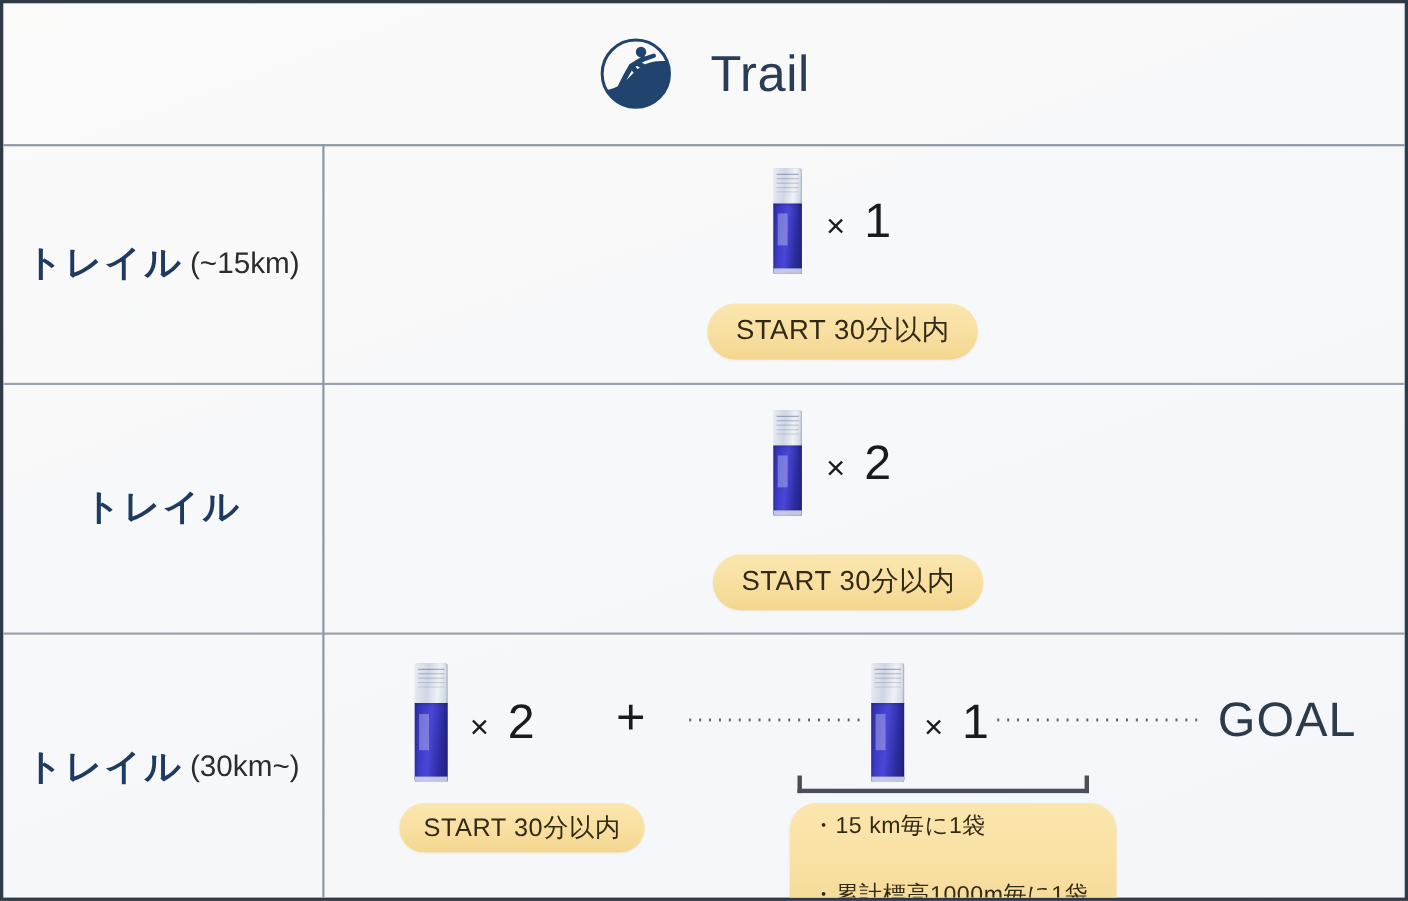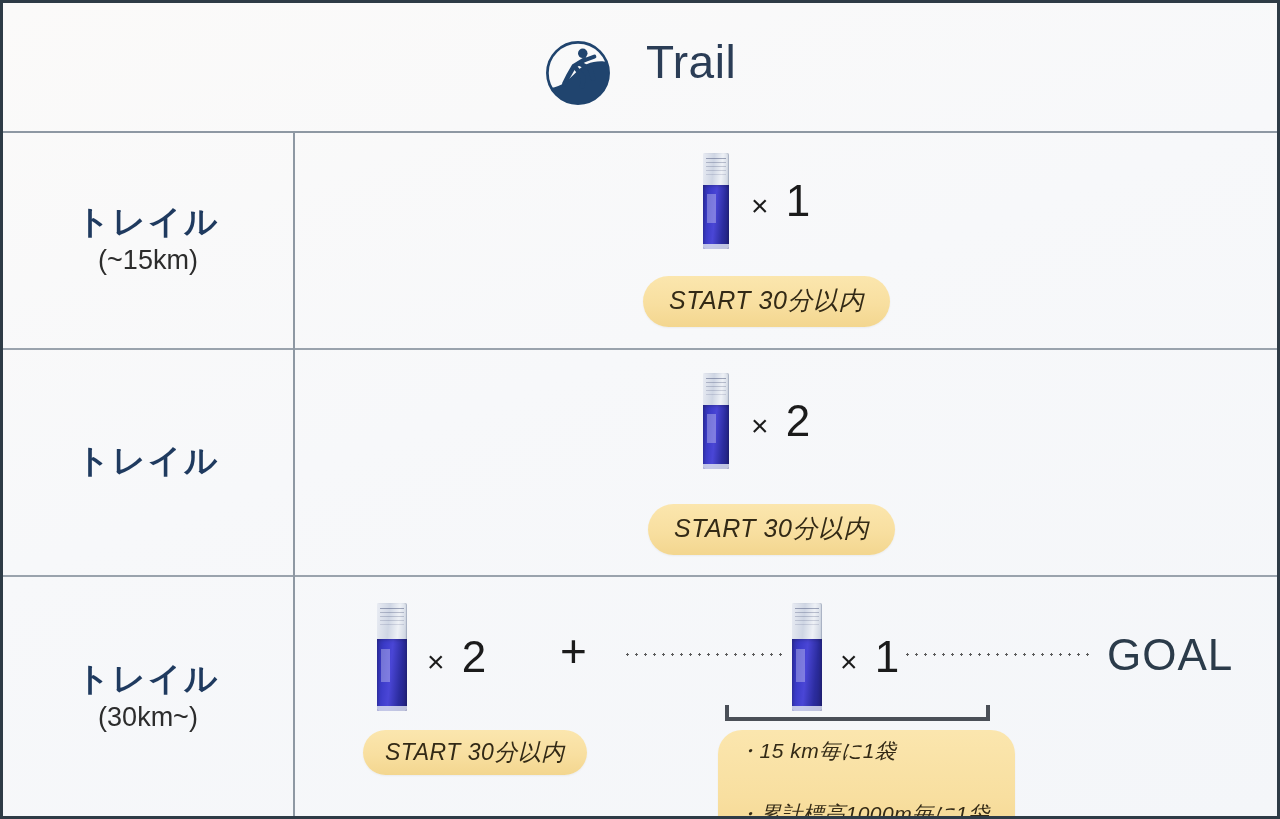--- a/index.html
+++ b/index.html
@@ -25,24 +25,24 @@
     overflow: hidden;
   }
 
   
   .header {
     position: absolute;
     left: 0; top: 0;
     width: 100%;
     height: 128px;
     display: flex;
+    align-items: center;
     justify-content: center;
     gap: 34px;
     box-sizing: border-box;
-    margin-top: 36px;
   }
   .brand-mark {
     width: 68px;
     height: 68px;
     flex: 0 0 auto;
     display: block;
   }
   .brand-title {
     font-size: 46px;
     color: #2b3d56;
@@ -72,21 +72,21 @@
     left: 0;
     width: 100%;
   }
   .row-label {
     position: absolute;
     left: 0;
     width: 290px;
     top: 0;
     height: 100%;
     display: flex;
-    flex-direction: column;
+    flex-direction: row;
     align-items: center;
     justify-content: center;
     gap: 6px;
   }
   .label-main {
     font-size: 33px;
     color: #1f3a5f;
     font-weight: 700;
     letter-spacing: 2px;
     line-height: 1.1;
@@ -179,21 +179,20 @@
     display: inline-block;
     background: linear-gradient(180deg, #fbe6ae 0%, #f8dfa0 55%, #f3d68f 100%);
     border-radius: 26px;
     color: #332a16;
     font-size: 25px;
     padding: 10px 26px 12px 26px;
     letter-spacing: 0.5px;
     line-height: 1.15;
     white-space: nowrap;
     box-shadow: 0 1px 2px rgba(0,0,0,.05);
-    font-style: italic;
   }
   .badge.small { font-size: 23px; padding: 9px 22px 10px 22px; }
   .badge.two-line {
     text-align: left;
     padding: 8px 26px 23px 20px;
     line-height: 1.28;
     font-size: 21px;
     border-radius: 24px;
   }
 

